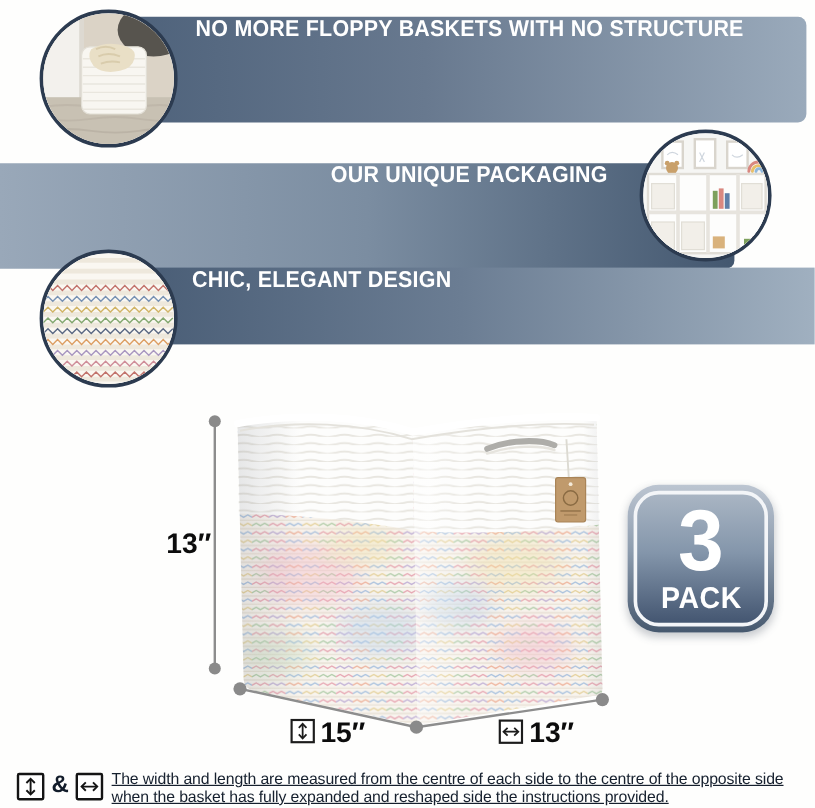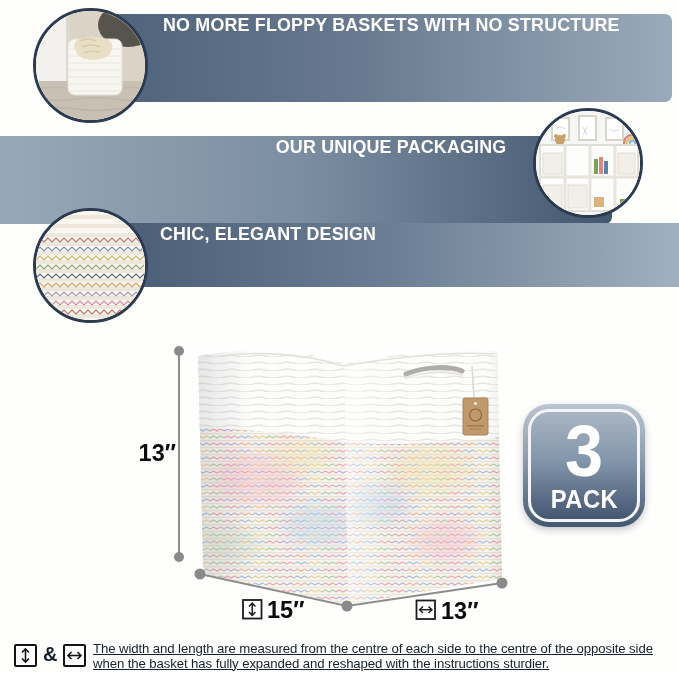--- a/index.html
+++ b/index.html
@@ -306,15 +306,15 @@
   <div id="fn-amp">&amp;</div>
   <div class="fn-icon" id="fn-icon-h">
     <svg viewBox="0 0 19 19">
         <line x1="3.5" y1="9.5" x2="15.5" y2="9.5" stroke="#141414" stroke-width="1.6"></line>
       <polyline points="6.5,6 3,9.5 6.5,13" fill="none" stroke="#141414" stroke-width="1.6"></polyline>
       <polyline points="12.5,6 16,9.5 12.5,13" fill="none" stroke="#141414" stroke-width="1.6"></polyline>
       </svg>
   </div>
   <div id="fn-text">
     <div>The width and length are measured from the centre of each side to the centre of the opposite side</div>
-    <div>when the basket has fully expanded and reshaped with the instructions sturdier.</div>
+    <div>when the basket has fully expanded and reshaped side the instructions provided.</div>
   </div>
 </div>
 
 </body></html>

